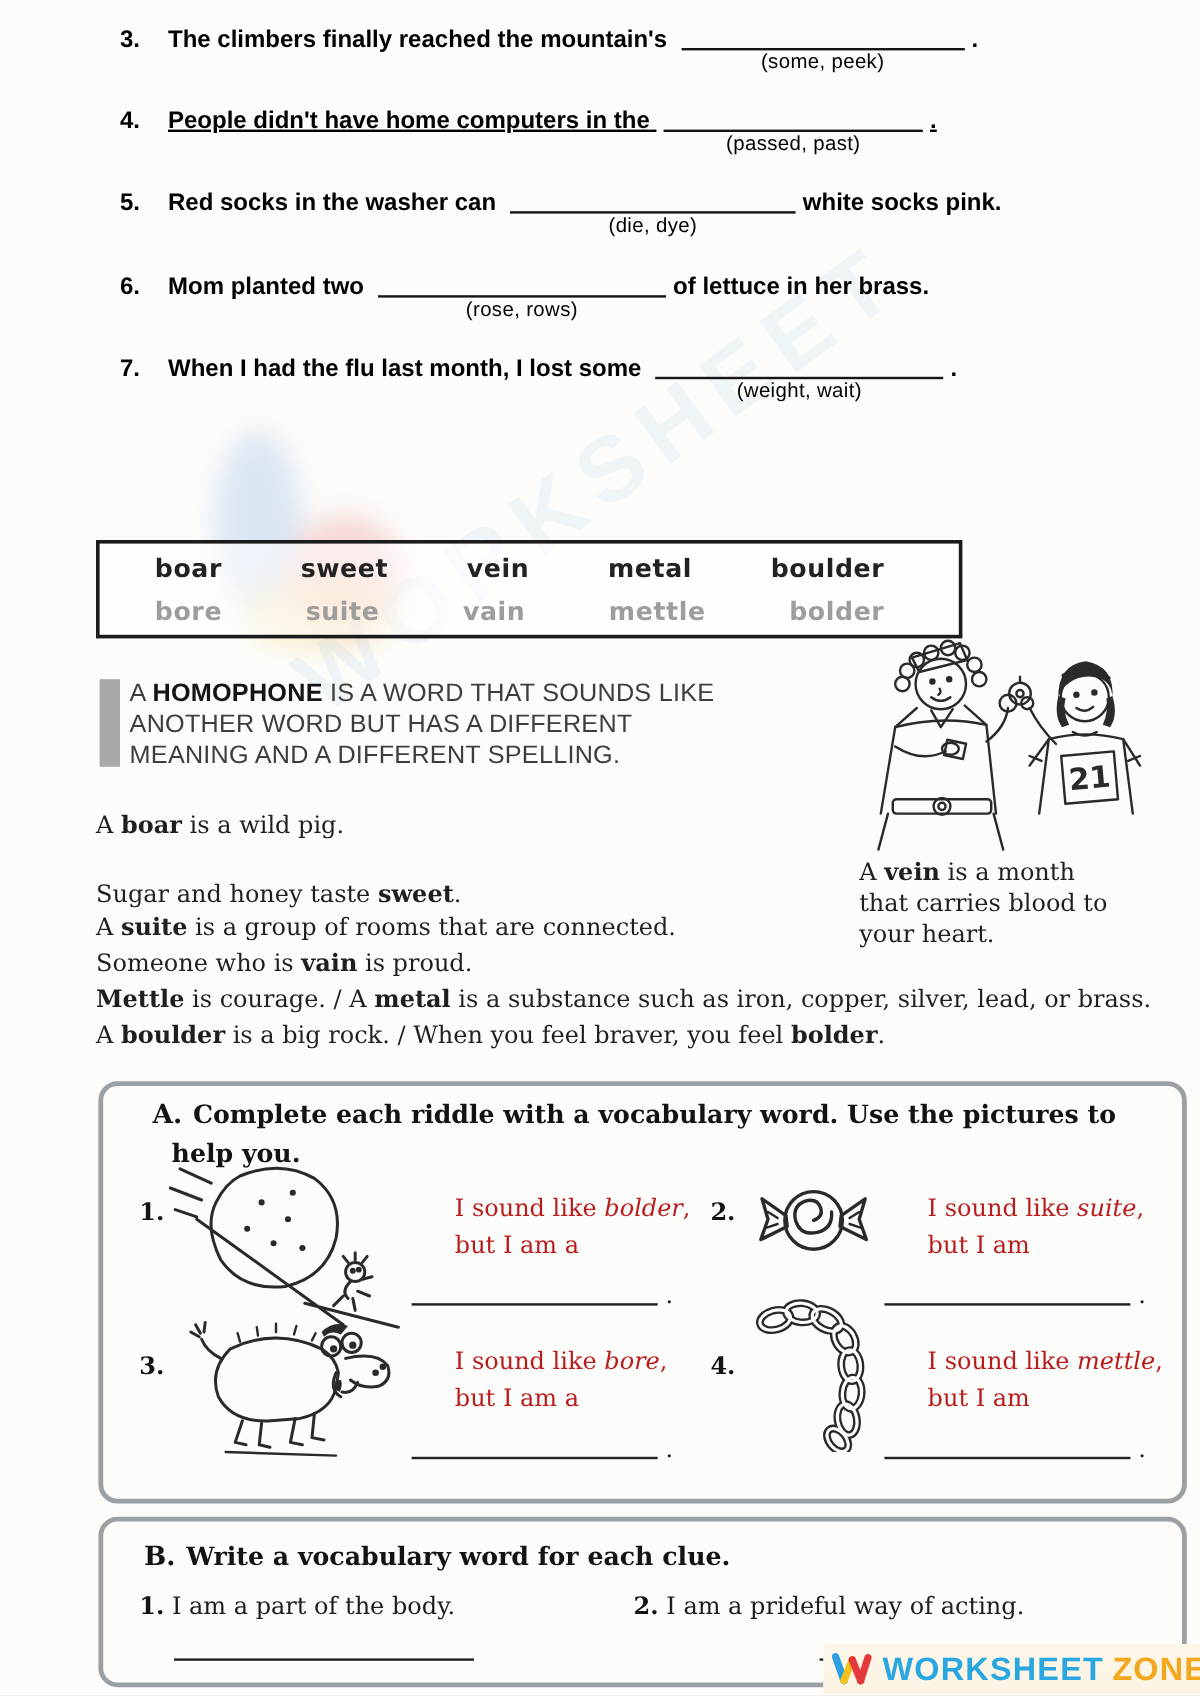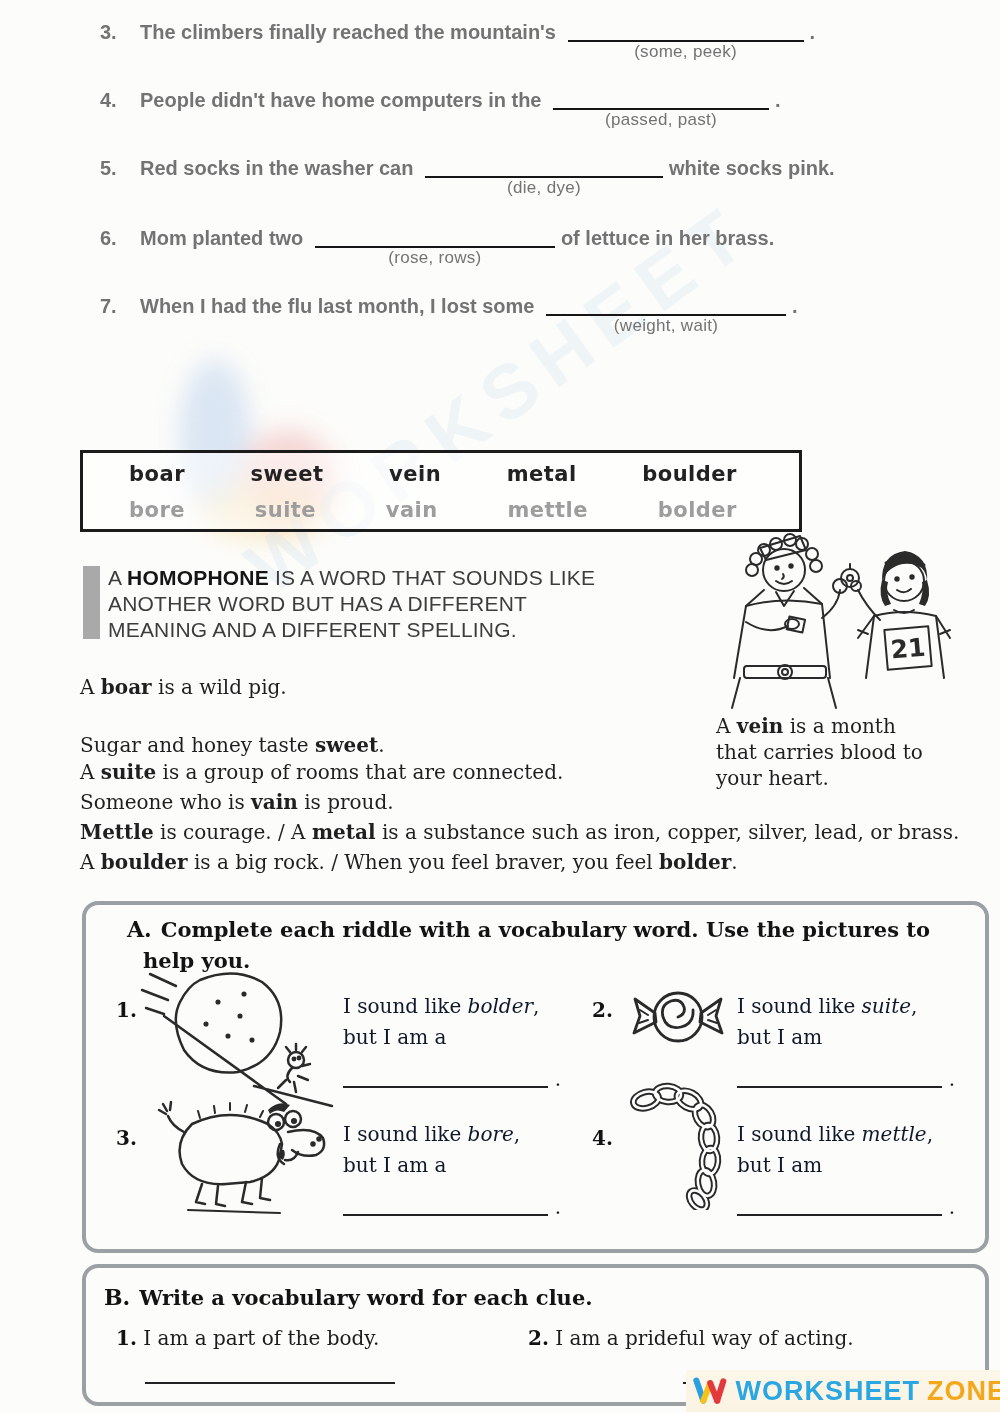--- a/index.html
+++ b/index.html
@@ -5,21 +5,21 @@
   html,body{margin:0;padding:0;background:#e8e8e8;}
   #page{position:relative;width:1000px;height:1413px;background:#fcfcfa;overflow:hidden;
         font-family:"Liberation Sans",sans-serif;color:#141414;}
 
   
   .blob{position:absolute;border-radius:50%;filter:blur(12px);}
   .wm-text{position:absolute;left:230px;top:540px;font:700 76px "Liberation Sans",sans-serif;
            color:rgba(150,190,228,0.12);letter-spacing:12px;transform:rotate(-36deg);transform-origin:left top;}
 
   
-  .ex-item{position:absolute;left:100px;white-space:nowrap;font:700 20px "Liberation Sans",sans-serif;color:#737373;}
+  .ex-item{position:absolute;left:100px;white-space:nowrap;font:700 20px "Liberation Sans",sans-serif;color:#000000;}
   .ex-num{display:inline-block;width:40px;}
   .blank{display:inline-block;height:20px;border-bottom:2px solid #161616;position:relative;margin:0 6px;vertical-align:-3px;}
   .hint{position:absolute;top:22px;left:50%;transform:translateX(-50%);font-size:17px;font-weight:500;letter-spacing:.3px;white-space:nowrap;}
 
   
   .word-box{position:absolute;left:80px;top:450px;width:716px;height:76px;border:3px solid #1b1b1b;background:rgba(255,255,255,.55);}
   .wb-row{position:absolute;left:0;right:0;display:flex;justify-content:space-between;padding:0 62px 0 46px;
           font:700 21px "DejaVu Sans",sans-serif;letter-spacing:.5px;}
   .wb-top{top:9px;color:#222;}
   .wb-bottom{top:45px;color:#9d9d9d;}
@@ -32,21 +32,21 @@
   .def-line .b,.rid-line .b,.vein-line .b{font-weight:700;}
   .rid-line .i{font-style:italic;}
   .vein-line{position:absolute;font:400 20px "DejaVu Serif",serif;color:#1f1f1f;white-space:nowrap;}
 
   
   .box{position:absolute;border:4px solid #9aa0a3;border-radius:16px;}
   .sec-head{position:absolute;font:700 21px "DejaVu Serif",serif;color:#131313;white-space:nowrap;}
   .sec-label{margin-right:9px;font-size:22px;}
   .rid-num,.clue-num{font:700 20px "DejaVu Serif",serif;color:#131313;}
   .rid-num{position:absolute;}
-  .rid-line{position:absolute;font:400 20px "DejaVu Serif",serif;color:#0f172a;white-space:nowrap;}
+  .rid-line{position:absolute;font:400 20px "DejaVu Serif",serif;color:#b91c1c;white-space:nowrap;margin-left:36px;}
   .rid-blank{position:absolute;height:18px;border-bottom:2px solid #222;}
   .rid-end{position:absolute;right:-13px;bottom:-5px;font:400 20px "DejaVu Serif",serif;color:#1c1c1c;}
   .clue{position:absolute;font:400 20px "DejaVu Serif",serif;color:#1c1c1c;white-space:nowrap;}
   .clue-blank{position:absolute;height:18px;border-bottom:2px solid #222;}
 
   
   .ill{position:absolute;}
   .ill path,.ill circle,.ill ellipse,.ill rect{vector-effect:non-scaling-stroke;}
 
   
@@ -63,21 +63,21 @@
   <div class="blob" style="left:180px;top:360px;width:70px;height:150px;background:rgba(140,180,230,.30);"></div>
   <div class="blob" style="left:240px;top:430px;width:95px;height:95px;background:rgba(230,120,120,.28);"></div>
   <div class="blob" style="left:200px;top:480px;width:130px;height:60px;background:rgba(245,210,120,.35);"></div>
   <div class="wm-text">WORKSHEET</div>
 
   <div class="ex-item" style="top:20px;">
     <span class="ex-num">3.</span><span>The climbers finally reached the mountain's</span>
     <span class="blank" style="width:236px;"><span class="hint">(some, peek)</span></span><span>.</span>
   </div>
 
-  <div class="ex-item" style="top:88px;">
+  <div class="ex-item" style="top:88px;text-decoration:underline;">
     <span class="ex-num">4.</span><span>People didn't have home computers in the</span>
     <span class="blank" style="width:216px;"><span class="hint">(passed, past)</span></span><span>.</span>
   </div>
 
   <div class="ex-item" style="top:156px;">
     <span class="ex-num">5.</span><span>Red socks in the washer can</span>
     <span class="blank" style="width:238px;"><span class="hint">(die, dye)</span></span><span>white socks pink.</span>
   </div>
 
   <div class="ex-item" style="top:226px;">
@@ -271,21 +271,21 @@
       </g>
     </g>
   </svg>
   <div class="rid-line" style="left:737px;top:1122px;"><span>I sound like </span><span class="i">mettle</span><span>,</span></div>
   <div class="rid-line" style="left:737px;top:1153px;">but I am</div>
   <div class="rid-blank" style="left:737px;top:1196px;width:205px;">
     <span class="rid-end">.</span>
   </div>
 
   <div class="box" id="boxB" style="left:82px;top:1264px;width:899px;height:134px;"></div>
-  <div class="sec-head" style="left:104px;top:1284px;">
+  <div class="sec-head" style="left:120px;top:1284px;">
     <span class="sec-label">B.</span><span>Write a vocabulary word for each clue.</span>
   </div>
   <div class="clue" style="left:116px;top:1326px;">
     <span class="clue-num">1.</span>
     <span>I am a part of the body.</span>
   </div>
   <div class="clue" style="left:528px;top:1326px;">
     <span class="clue-num">2.</span>
     <span>I am a prideful way of acting.</span>
   </div>

